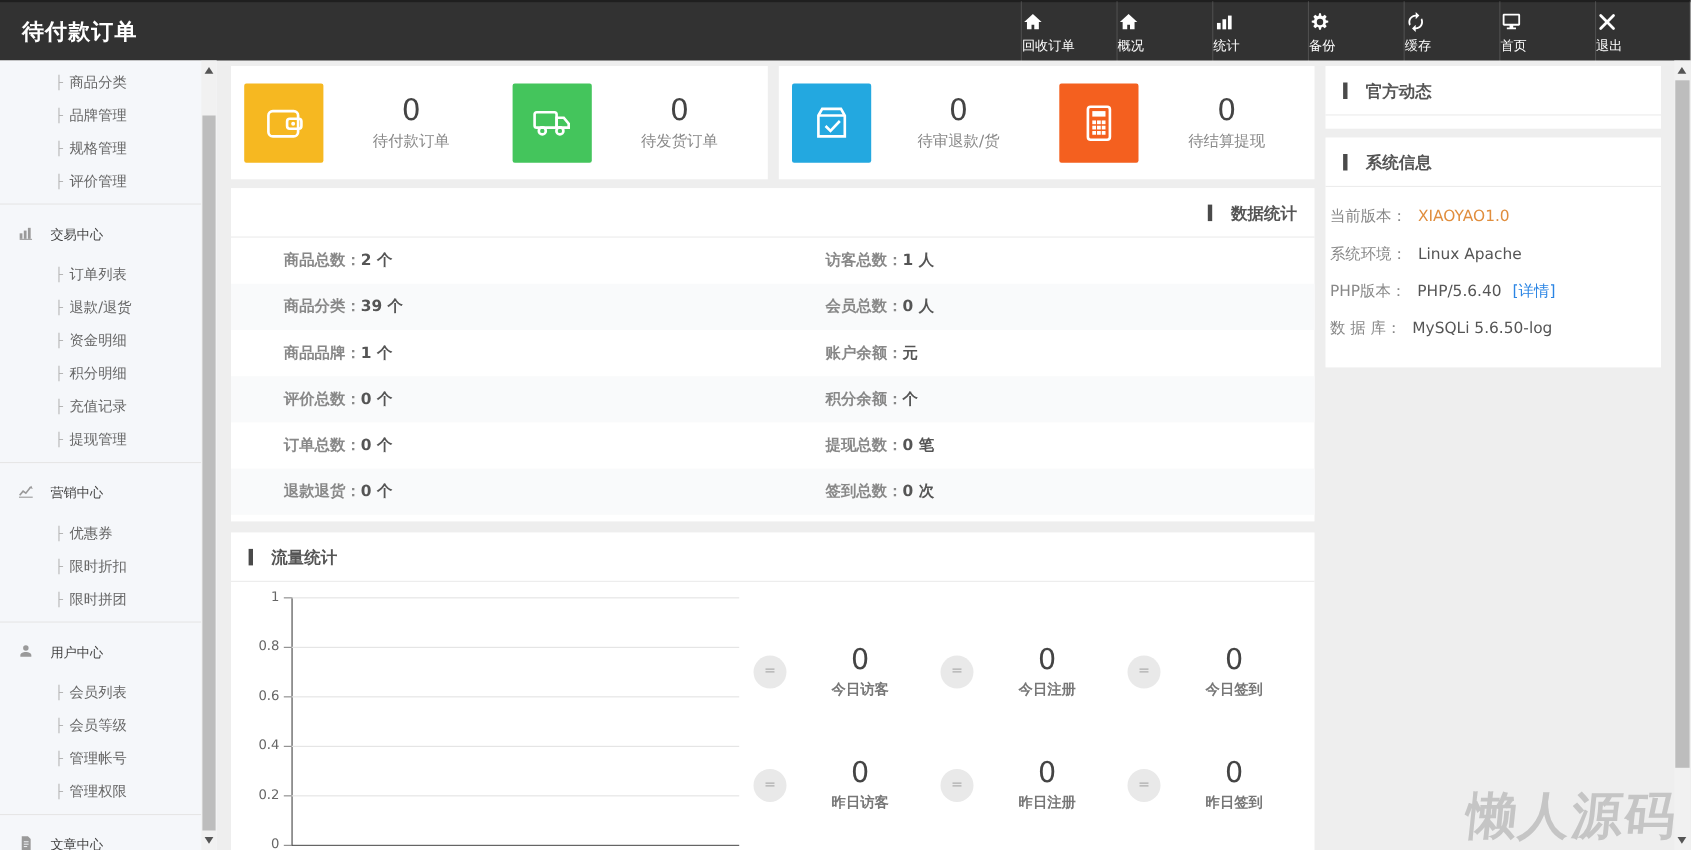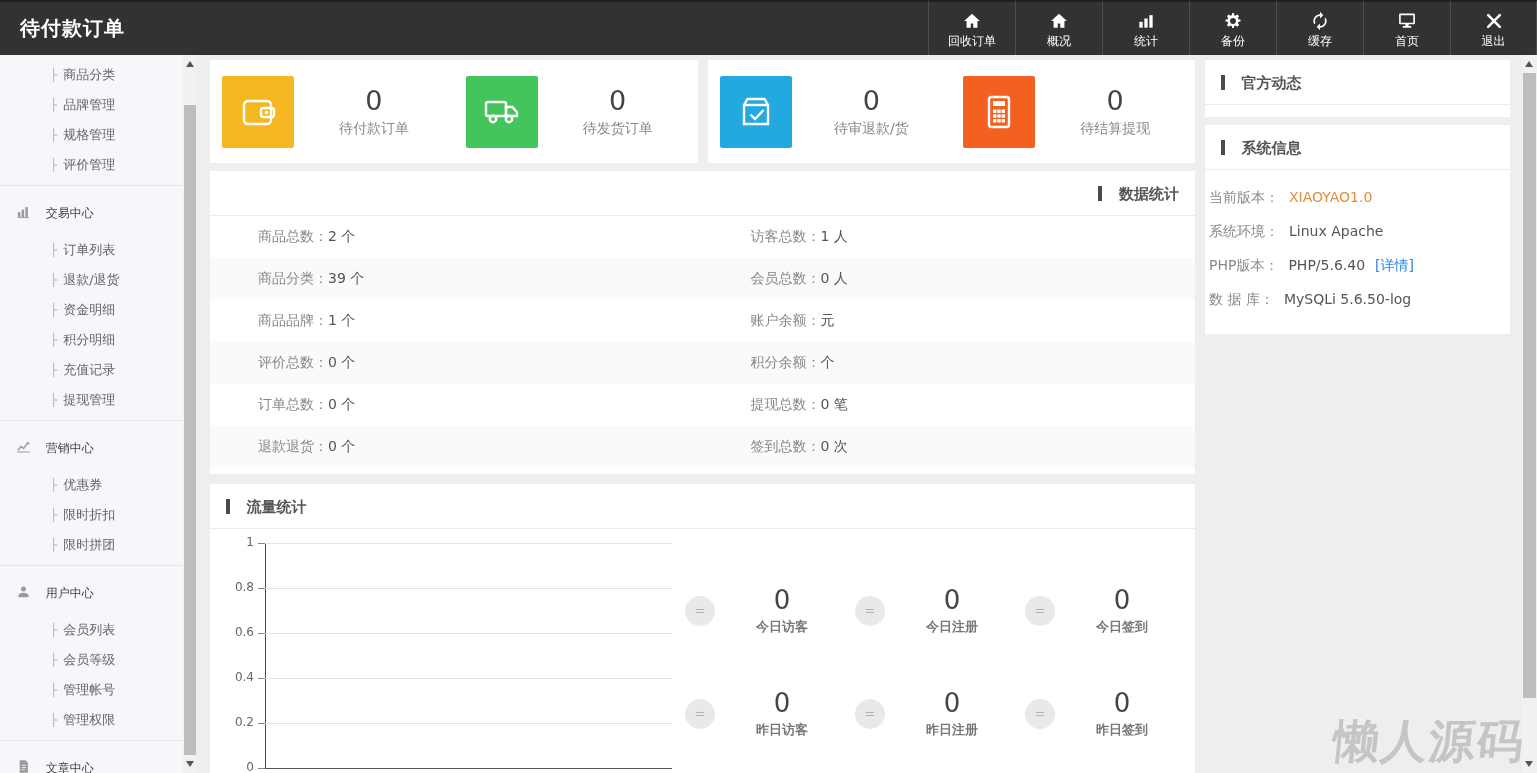--- a/index.html
+++ b/index.html
@@ -4,21 +4,21 @@
 <style>
   * { margin:0; padding:0; box-sizing:border-box; }
   html,body { width:1537px; height:773px; overflow:hidden; }
   body { font-family:"DejaVu Sans","Liberation Sans",sans-serif; background:#eeeeee; color:#555; }
   #app { position:relative; width:1537px; height:773px; overflow:hidden; }
 
   
   .hdr { position:absolute; top:0; left:0; width:1537px; height:55px; background:#323232; display:flex; align-items:center; border-top:2px solid #1f1f1f; }
   .hdr-title { color:#fff; font-size:20px; font-weight:bold; padding-left:20px; letter-spacing:1px; }
   .hdr-nav { margin-left:auto; display:flex; height:55px; }
-  .nav-item { width:87px; height:55px; text-align:center; color:#fff; cursor:pointer; border-left:1px solid rgba(255,255,255,0.14); padding-top:6px; }
+  .nav-item { width:87px; height:55px; text-align:left; color:#fff; cursor:pointer; border-left:1px solid rgba(255,255,255,0.14); padding-top:6px; }
   .nav-item:last-child { border-right:1px solid rgba(255,255,255,0.14); }
   .nav-icon { display:block; height:24px; line-height:24px; font-size:19px; }
   .nav-icon svg { vertical-align:middle; }
   .nav-label { display:block; font-size:12px; margin-top:2px; }
 
   
   .sidebar { position:absolute; top:55px; left:0; width:197px; bottom:0; background:#f5f7fa; overflow:hidden; }
   .side-inner { position:absolute; top:0; left:0; right:14px; }
   .side-group { padding:5px 0; border-bottom:1px solid #e6e6e6; }
   .side-group:last-child { border-bottom:none; }
@@ -53,21 +53,21 @@
   
   .wcard { background:#fff; }
   .sec-head { padding:13px 16px 11px 16px; border-bottom:1px solid #ececec;font-weight:bold; }
   .hbar { display:inline-block; width:4px; height:15px; background:#4a4a4a; vertical-align:-2px; }
   .sec-head .stitle { font-size:15px; color:#555; margin-left:11px; }
 
   
   .dcard { margin-bottom:10px; padding-bottom:6px;text-align:right; }
   .drow { display:flex; height:42px; align-items:center; }
   .drow:nth-child(even) { background:#f9fafb; }
-  .dhalf { flex:1; display:flex; align-items:center; font-size:14px; }
+  .dhalf { flex:1; display:flex; align-items:center; font-size:14px;font-weight:bold; }
   .dhalf .dl { color:#888; padding-left:26px; width:118px; flex:none; }
   .dhalf .dv { color:#555; }
 
   
   .tcard { height:330px; }
   .tbody { display:flex; }
   .chart-wrap { width:475px; height:250px; position:relative; margin-top:14px; flex:none; }
   .gl { position:absolute; left:55px; width:407px; height:1px; background:#e3e3e3; }
   .gl i { position:absolute; left:-7px; top:0; width:7px; height:1px; background:#888; }
   .gl .ytick { position:absolute; left:-47px; top:-8px; width:36px; text-align:right; font-size:12px; color:#666; font-style:normal; }

